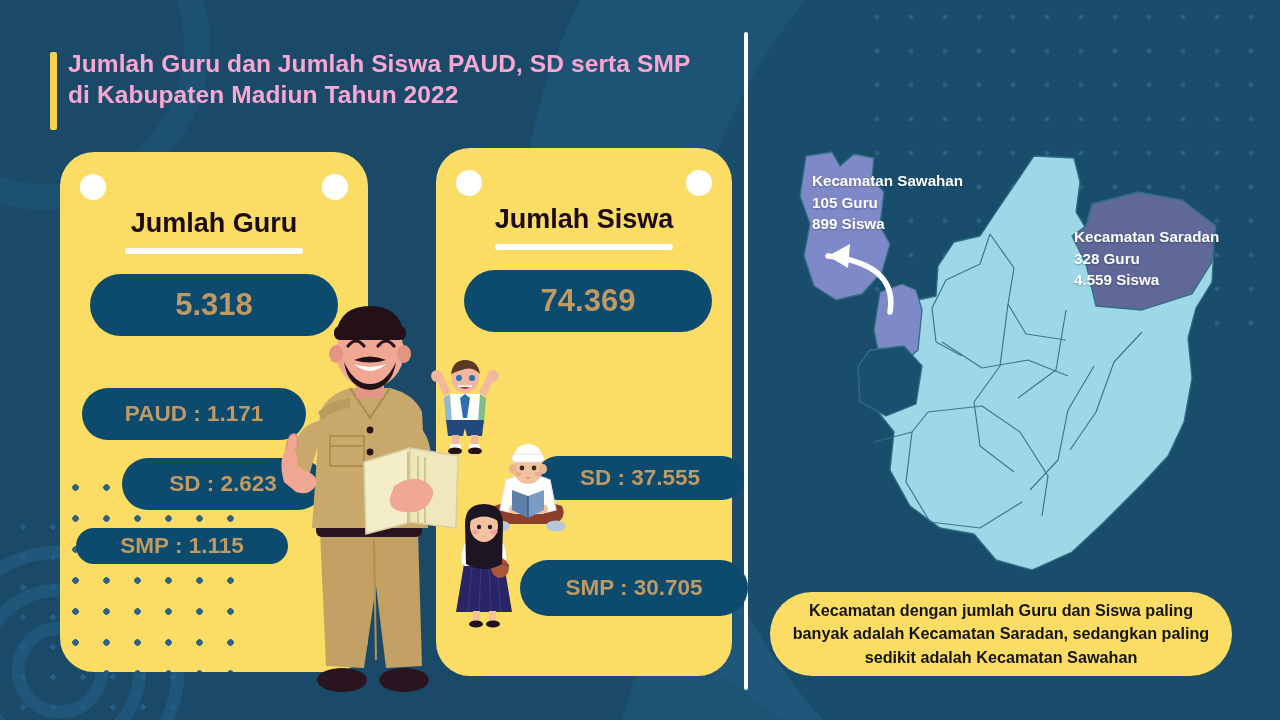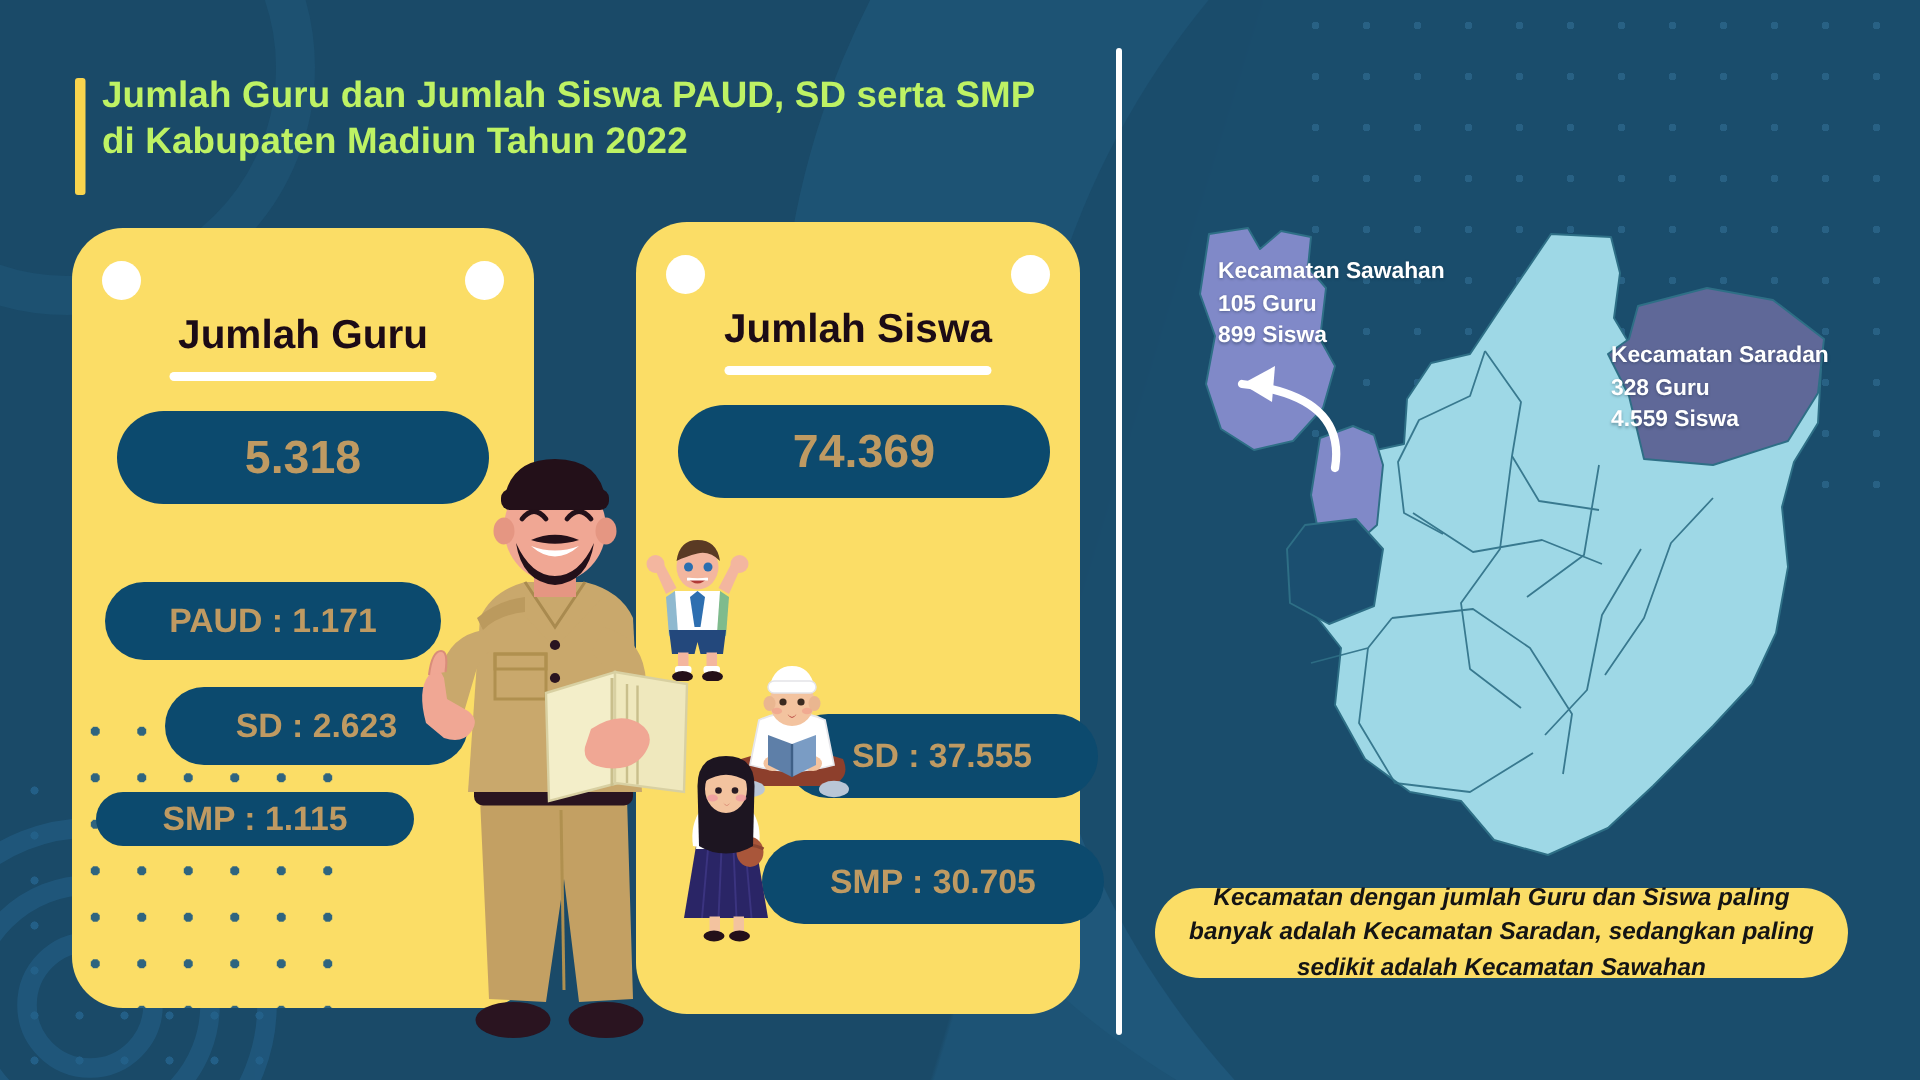--- a/index.html
+++ b/index.html
@@ -38,40 +38,41 @@
     border:26px solid #20587a; opacity:.5;
   }
   .dots-left {
     position:absolute; left:8px; bottom:8px; width:190px; height:200px;
     background-image:radial-gradient(circle, #24618a 2.6px, transparent 2.8px);
     background-size:30px 30px; opacity:.9;
   }
 
   
   .title {
-    position:absolute; color:#bef264; font-weight:bold;
+    position:absolute; color:#f9a8d4; font-weight:bold;
     line-height:1.28; letter-spacing:.1px;
   }
   .title .bar {
     position:absolute; left:-18px; top:4px; width:7px; height:78px;
     background:#f9d44e; border-radius:2px;
   }
   #title-left  { left:68px; top:48px;  width:640px; font-size:24.5px; }
   #title-right { left:790px; top:48px; width:440px; font-size:24.5px; }
 
   
   .divider {
     position:absolute; left:744px; top:32px; width:4px; height:658px;
     background:#ffffff; border-radius:3px;
   }
 
   
   .card {
     position:absolute; background:#fbdd66; border-radius:34px;
     box-shadow:0 0 0 0 rgba(0,0,0,0);
+    margin-left:12px;
   }
   #card-guru  { left:48px;  top:152px; width:308px; height:520px; }
   #card-siswa { left:424px; top:148px; width:296px; height:528px; }
   .punch { position:absolute; width:26px;height:26px;border-radius:50%;background:#ffffff; }
   .punch.l { left:20px; top:22px; }
   .punch.r { right:20px; top:22px; }
   .card-dots{
     position:absolute; left:0; bottom:0; width:190px; height:200px;
     border-bottom-left-radius:34px; overflow:hidden;
     background-image:radial-gradient(circle, #1d5a82 3.1px, transparent 3.3px);
@@ -94,21 +95,21 @@
   .pill.sub { font-size:22.5px; }
 
   
   #guru-total { left:30px; top:122px; width:248px; height:62px; }
   #guru-paud  { left:22px; top:236px; width:224px; height:52px; }
   #guru-sd    { left:62px; top:306px; width:202px; height:52px; }
   #guru-smp   { left:16px; top:376px; width:212px; height:36px; }
   
   #siswa-total{ left:28px; top:122px; width:248px; height:62px; }
   #siswa-paud { left:76px; top:230px; width:228px; height:56px; }
-  #siswa-sd   { left:100px;top:328px; width:208px; height:56px; }
+  #siswa-sd   { left:100px;top:308px; width:208px; height:44px; }
   #siswa-smp  { left:84px; top:412px; width:228px; height:56px; }
 
   
   .illus { position:absolute; }
   #teacher { left:268px; top:300px; width:208px; height:420px; z-index:6; }
   #kid-boy { left:428px; top:358px; width:74px; height:96px; z-index:7; }
   #kid-ngaji { left:482px; top:440px; width:92px; height:100px; z-index:7; }
   #kid-girl{ left:448px; top:502px; width:72px; height:128px; z-index:7; }
 
   
@@ -116,25 +117,25 @@
   #map-svg  { position:absolute; inset:0; width:100%; height:100%; }
   .map-label {
     position:absolute; color:#ffffff; font-weight:bold; font-size:15.2px;
     line-height:1.42; white-space:nowrap; text-shadow:0 1px 2px rgba(10,30,45,.35);
   }
   #label-sawahan { left:50px;  top:28px; }
   #label-saradan { left:312px; top:84px; }
 
   
   #caption {
-    position:absolute; left:770px; top:592px; width:462px; height:60px;
+    position:absolute; left:770px; top:592px; width:462px; height:84px;
     background:#fbdd66; border-radius:42px;
     display:flex; align-items:center; justify-content:center;
     text-align:center; padding:0 18px;
-    color:#141414; font-weight:bold; font-size:16.2px; line-height:1.45;font-style:italic;
+    color:#141414; font-weight:bold; font-size:16.2px; line-height:1.45;
   }
 </style>
 </head>
 <body>
 
 <div class="stage">
 
   <div class="bg-base"></div>
   <div class="bg-diag"></div>
   <div class="bg-arc"></div>

